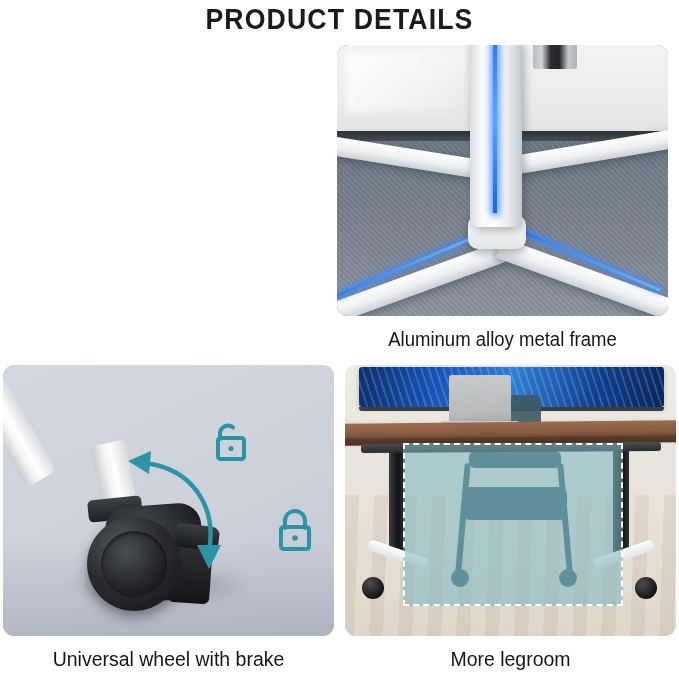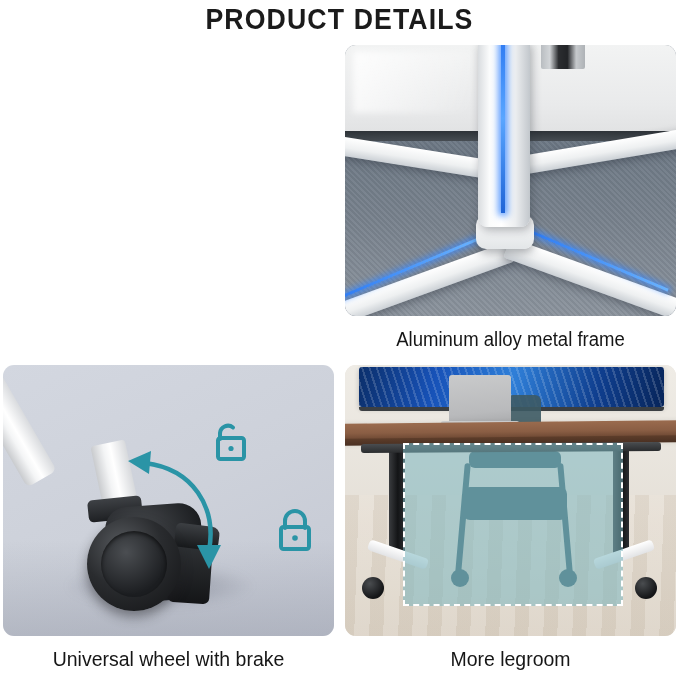--- a/index.html
+++ b/index.html
@@ -17,21 +17,21 @@
     font-family:"Liberation Sans",sans-serif;
     font-weight:bold;font-size:29px;letter-spacing:1.2px;
     color:#1b1b1b;line-height:34px;
     transform:scaleX(.92);transform-origin:center;
   }
 
   
   .grid{position:absolute;left:3px;top:45px;width:673px;height:625px;}
   .cell{position:absolute;}
   .cell.c1{left:0;top:0;}
-  .cell.c2{left:342px;top:0;}
+  .cell.c2{left:334px;top:0;}
   .cell.c3{left:0;top:320px;}
   .cell.c4{left:342px;top:320px;}
 
   .panel{
     position:relative;width:331px;height:271px;
     border-radius:11px;overflow:hidden;
     background:#ccd0dc;
   }
   .caption{
     width:331px;height:46px;line-height:46px;

